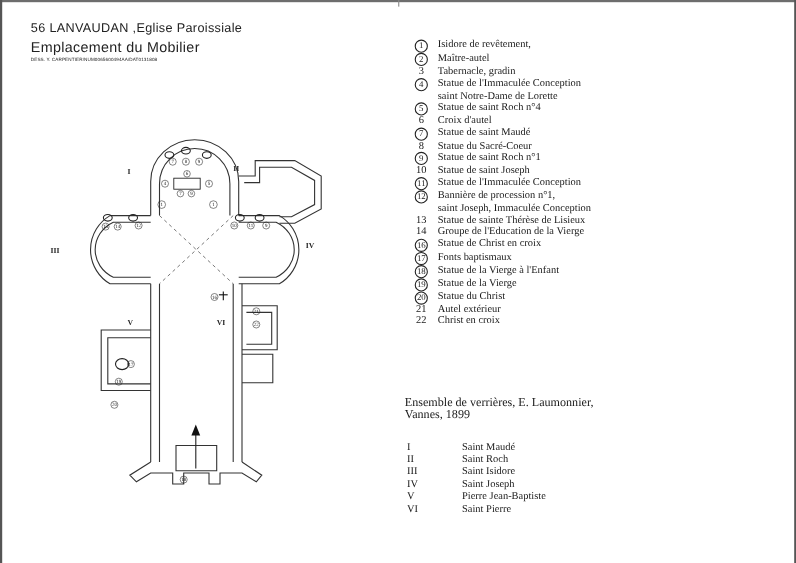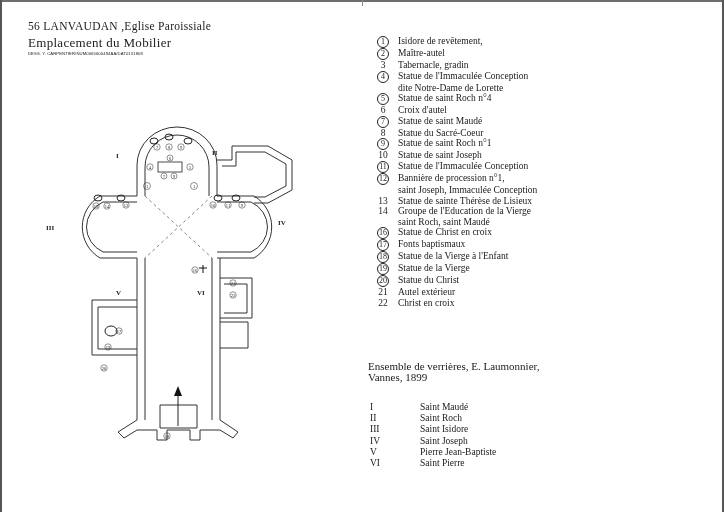--- a/index.html
+++ b/index.html
@@ -1,21 +1,21 @@
 <!DOCTYPE html>
 <html><head>
 <meta charset="utf-8">
 <style>
   html, body { margin:0; padding:0; }
   body { width:724px; height:512px; background:#ffffff; position:relative; overflow:hidden; font-family:"Liberation Serif", serif; color:#1a1a1a; }
   .frame-top { position:absolute; left:0; top:0; width:724px; height:2px; background:#6d6d6d; }
   .frame-left { position:absolute; left:0; top:0; width:2px; height:512px; background:#555; }
   .frame-right { position:absolute; right:0; top:0; width:2px; height:512px; background:#555; }
   .fold { position:absolute; left:362px; top:0; width:1px; height:6px; background:#888; }
-  .hdr { position:absolute; left:28px; font-family:Liberation Serif, serif; color:#222; }
+  .hdr { position:absolute; left:28px; font-family:Liberation Sans, sans-serif; color:#222; }
   .hdr1 { top:20px; font-size:11.5px; letter-spacing:0.3px; }
   .hdr2 { top:35px; font-size:13px; letter-spacing:0.3px; }
   .hdr3 { top:51px; font-size:4.2px; font-family:"Liberation Sans", sans-serif; letter-spacing:0.1px; }
   .plan { position:absolute; left:40px; top:120px; width:300px; height:350px; }
   .legend { position:absolute; left:368px; top:36px; font-size:9.5px; line-height:10.6px; }
   .lrow { display:flex; }
   .lnum { width:30px; text-align:center; flex:none; }
   .lnum.c span { display:inline-block; width:10px; height:10px; border:1px solid #222; border-radius:50%; line-height:10px; font-size:8px; }
   .ltxt { white-space:nowrap; }
   .glass { position:absolute; left:368px; top:361px; font-size:11px; line-height:11px; }
@@ -206,21 +206,21 @@
   <div class="lrow">
       <span class="lnum">3</span>
       <span class="ltxt">Tabernacle, gradin</span>
     </div>
   <div class="lrow">
       <span class="lnum c"><span>4</span></span>
       <span class="ltxt">Statue de l'Immaculée Conception</span>
     </div>
   <div class="lrow">
       <span class="lnum"></span>
-      <span class="ltxt">dite Notre-Dame de Lorette</span>
+      <span class="ltxt">saint Notre-Dame de Lorette</span>
     </div>
   <div class="lrow">
       <span class="lnum c"><span>5</span></span>
       <span class="ltxt">Statue de saint Roch n°4</span>
     </div>
   <div class="lrow">
       <span class="lnum">6</span>
       <span class="ltxt">Croix d'autel</span>
     </div>
   <div class="lrow">
@@ -251,24 +251,20 @@
       <span class="lnum"></span>
       <span class="ltxt">saint Joseph, Immaculée Conception</span>
     </div>
   <div class="lrow">
       <span class="lnum">13</span>
       <span class="ltxt">Statue de sainte Thérèse de Lisieux</span>
     </div>
   <div class="lrow">
       <span class="lnum">14</span>
       <span class="ltxt">Groupe de l'Education de la Vierge</span>
-    </div>
-  <div class="lrow">
-      <span class="lnum"></span>
-      <span class="ltxt">saint Roch, saint Maudé</span>
     </div>
   <div class="lrow">
       <span class="lnum c"><span>16</span></span>
       <span class="ltxt">Statue de Christ en croix</span>
     </div>
   <div class="lrow">
       <span class="lnum c"><span>17</span></span>
       <span class="ltxt">Fonts baptismaux</span>
     </div>
   <div class="lrow">

